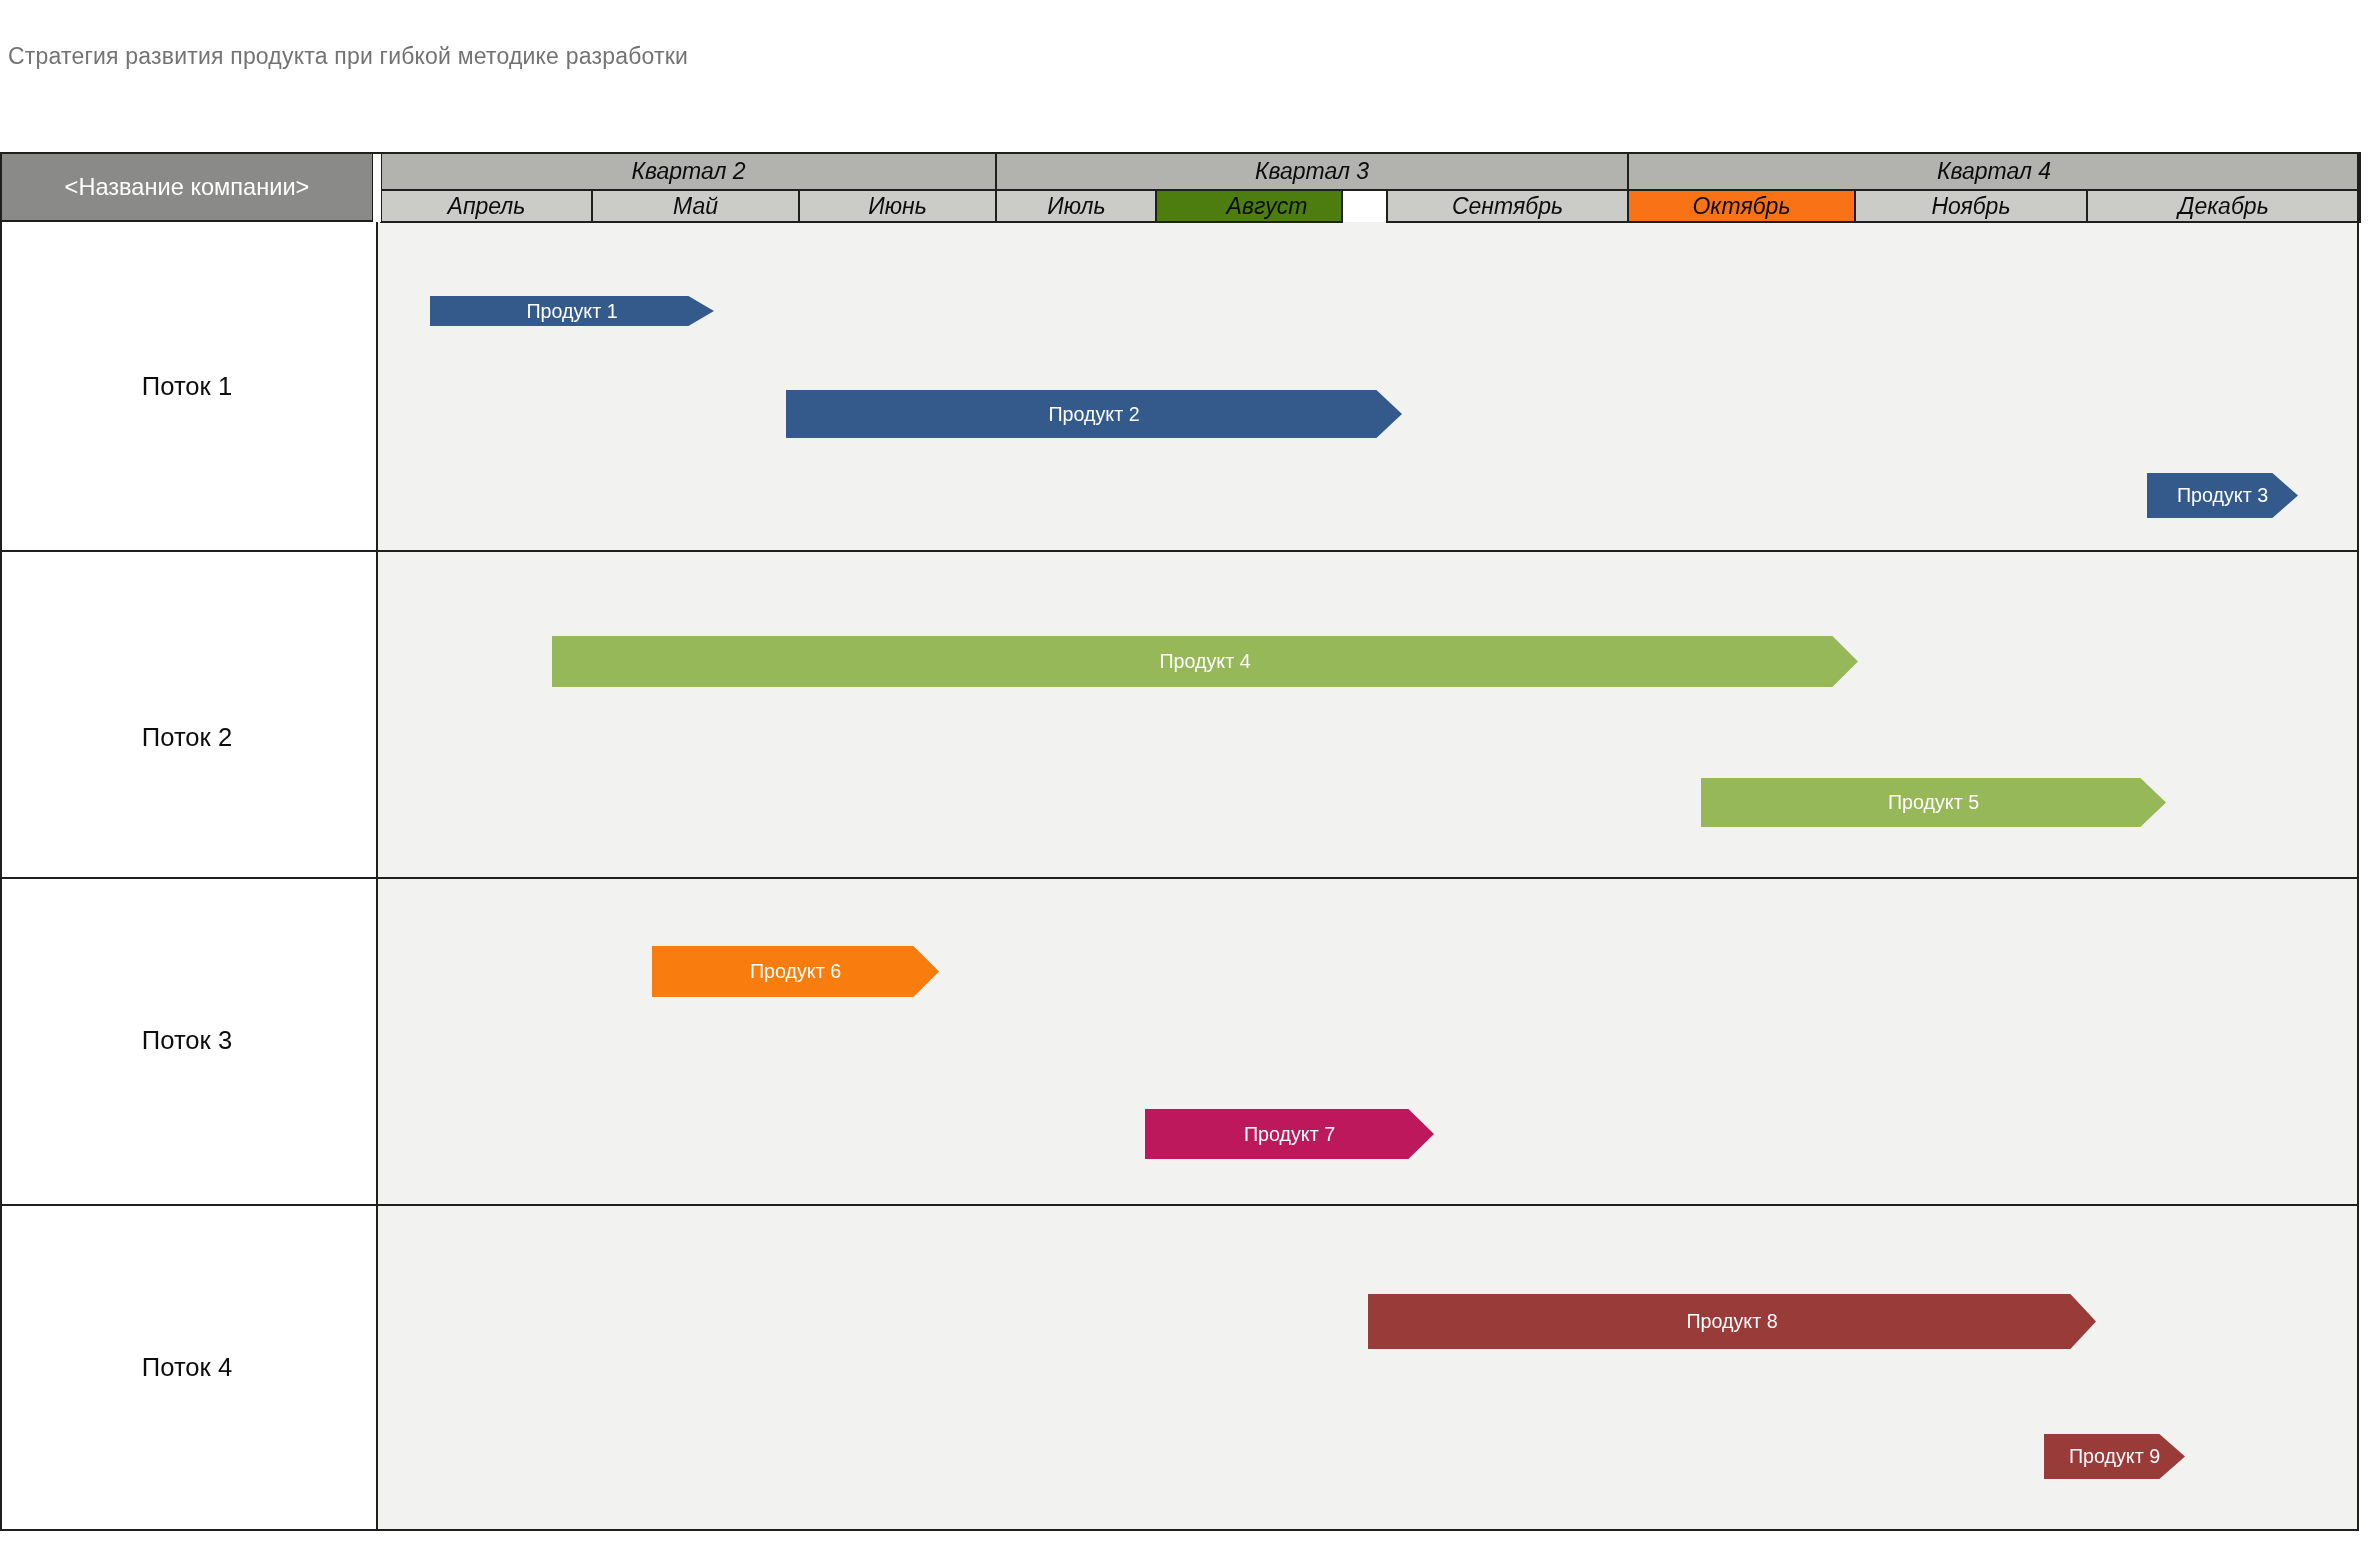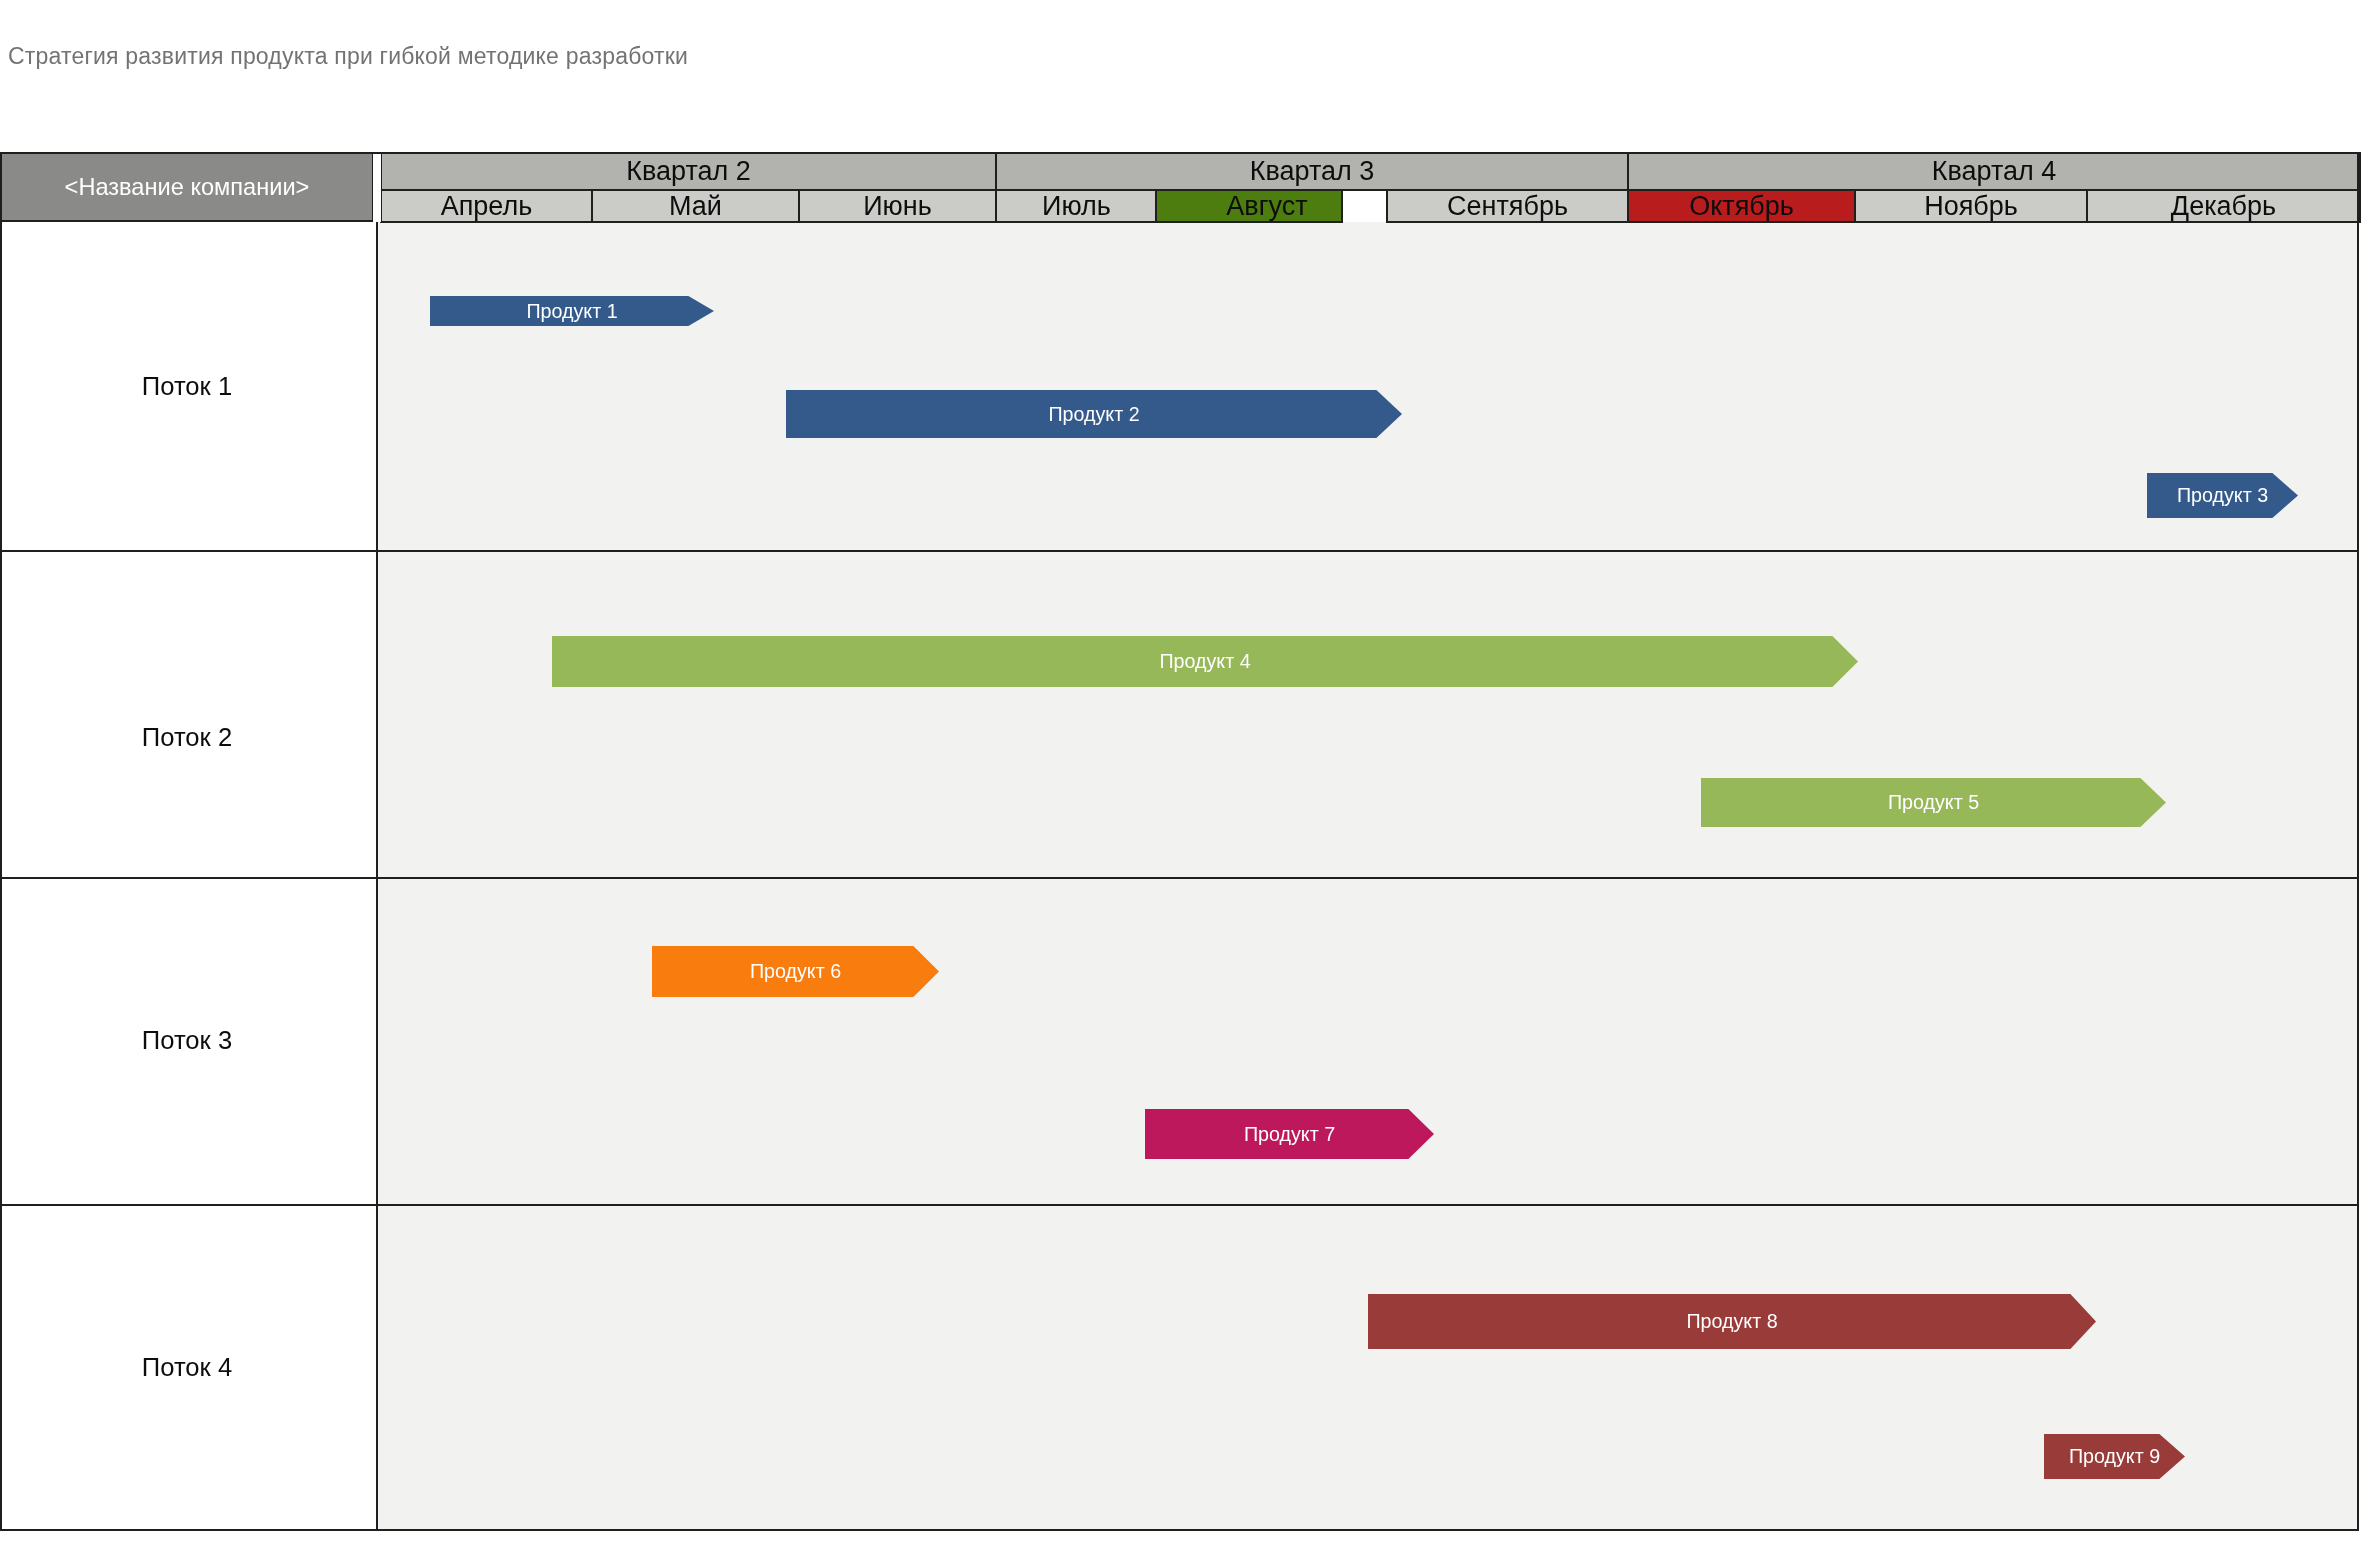--- a/index.html
+++ b/index.html
@@ -12,21 +12,21 @@
     color:#737373;letter-spacing:0.2px;white-space:nowrap;
   }
   .body-bg{position:absolute;left:377px;top:222px;width:1982px;height:1309px;}
   .outline{position:absolute;left:0;top:152px;width:2359px;height:1379px;
     border:2px solid #1f1f1e;box-sizing:border-box;pointer-events:none;}
   .vdivider{position:absolute;left:376px;top:222px;width:2px;height:1309px;}
   .hline{position:absolute;left:2px;width:2355px;height:2px;}
   .hcell{
     position:absolute;box-sizing:border-box;border:2px solid #1f1f1e;
     display:flex;align-items:center;justify-content:center;
-    font-size:27px;color:#0d0d0d;white-space:nowrap;overflow:hidden;
+    font-size:23px;color:#0d0d0d;white-space:nowrap;overflow:hidden;font-style:italic;
   }
   .qcell{top:152px;height:39px;}
   .mcell{top:189px;height:34px;}
   .company{
     position:absolute;left:0;top:152px;width:374px;height:70px;
     box-sizing:border-box;border:2px solid #1f1f1e;
     display:flex;align-items:center;justify-content:center;
     font-size:23.6px;color:#ffffff;
   }
   .gapstrip{position:absolute;left:373px;top:150px;width:7.9px;height:72px;background:#ffffff;}
@@ -60,21 +60,21 @@
       <div class="hcell qcell" style="left: 995px; width: 634px; background: rgb(178, 178, 174);">Квартал 3</div>
       <div class="hcell qcell" style="left: 1627px; width: 734px; background: rgb(178, 178, 174);">Квартал 4</div>
     </div>
   <div id="months">
       <div class="hcell mcell" style="left: 380px; width: 213px; background: rgb(203, 203, 199);">Апрель</div>
       <div class="hcell mcell" style="left: 591px; width: 209px; background: rgb(203, 203, 199);">Май</div>
       <div class="hcell mcell" style="left: 798px; width: 199px; background: rgb(203, 203, 199);">Июнь</div>
       <div class="hcell mcell" style="left: 995px; width: 163px; background: rgb(203, 203, 199);">Июль</div>
       <div class="hcell mcell" style="left: 1155px; width: 188px; background: #4d7c0f; padding-left: 36px;">Август</div>
       <div class="hcell mcell" style="left: 1386px; width: 243px; background: rgb(203, 203, 199);">Сентябрь</div>
-      <div class="hcell mcell" style="left: 1627px; width: 229px; background: #b91c1c;">Октябрь</div>
+      <div class="hcell mcell" style="left: 1627px; width: 229px; background: #f97316;">Октябрь</div>
       <div class="hcell mcell" style="left: 1854px; width: 234px; background: rgb(203, 203, 199);">Ноябрь</div>
       <div class="hcell mcell" style="left: 2086px; width: 275px; background: rgb(203, 203, 199);">Декабрь</div>
     </div>
   <div class="gapstrip"></div>
 
   <div class="outline"></div>
 
   <div id="rowlabels">
       <div class="rowlabel" style="top: 222px; height: 328px;">Поток 1</div>
       <div class="rowlabel" style="top: 550px; height: 375px;">Поток 2</div>

